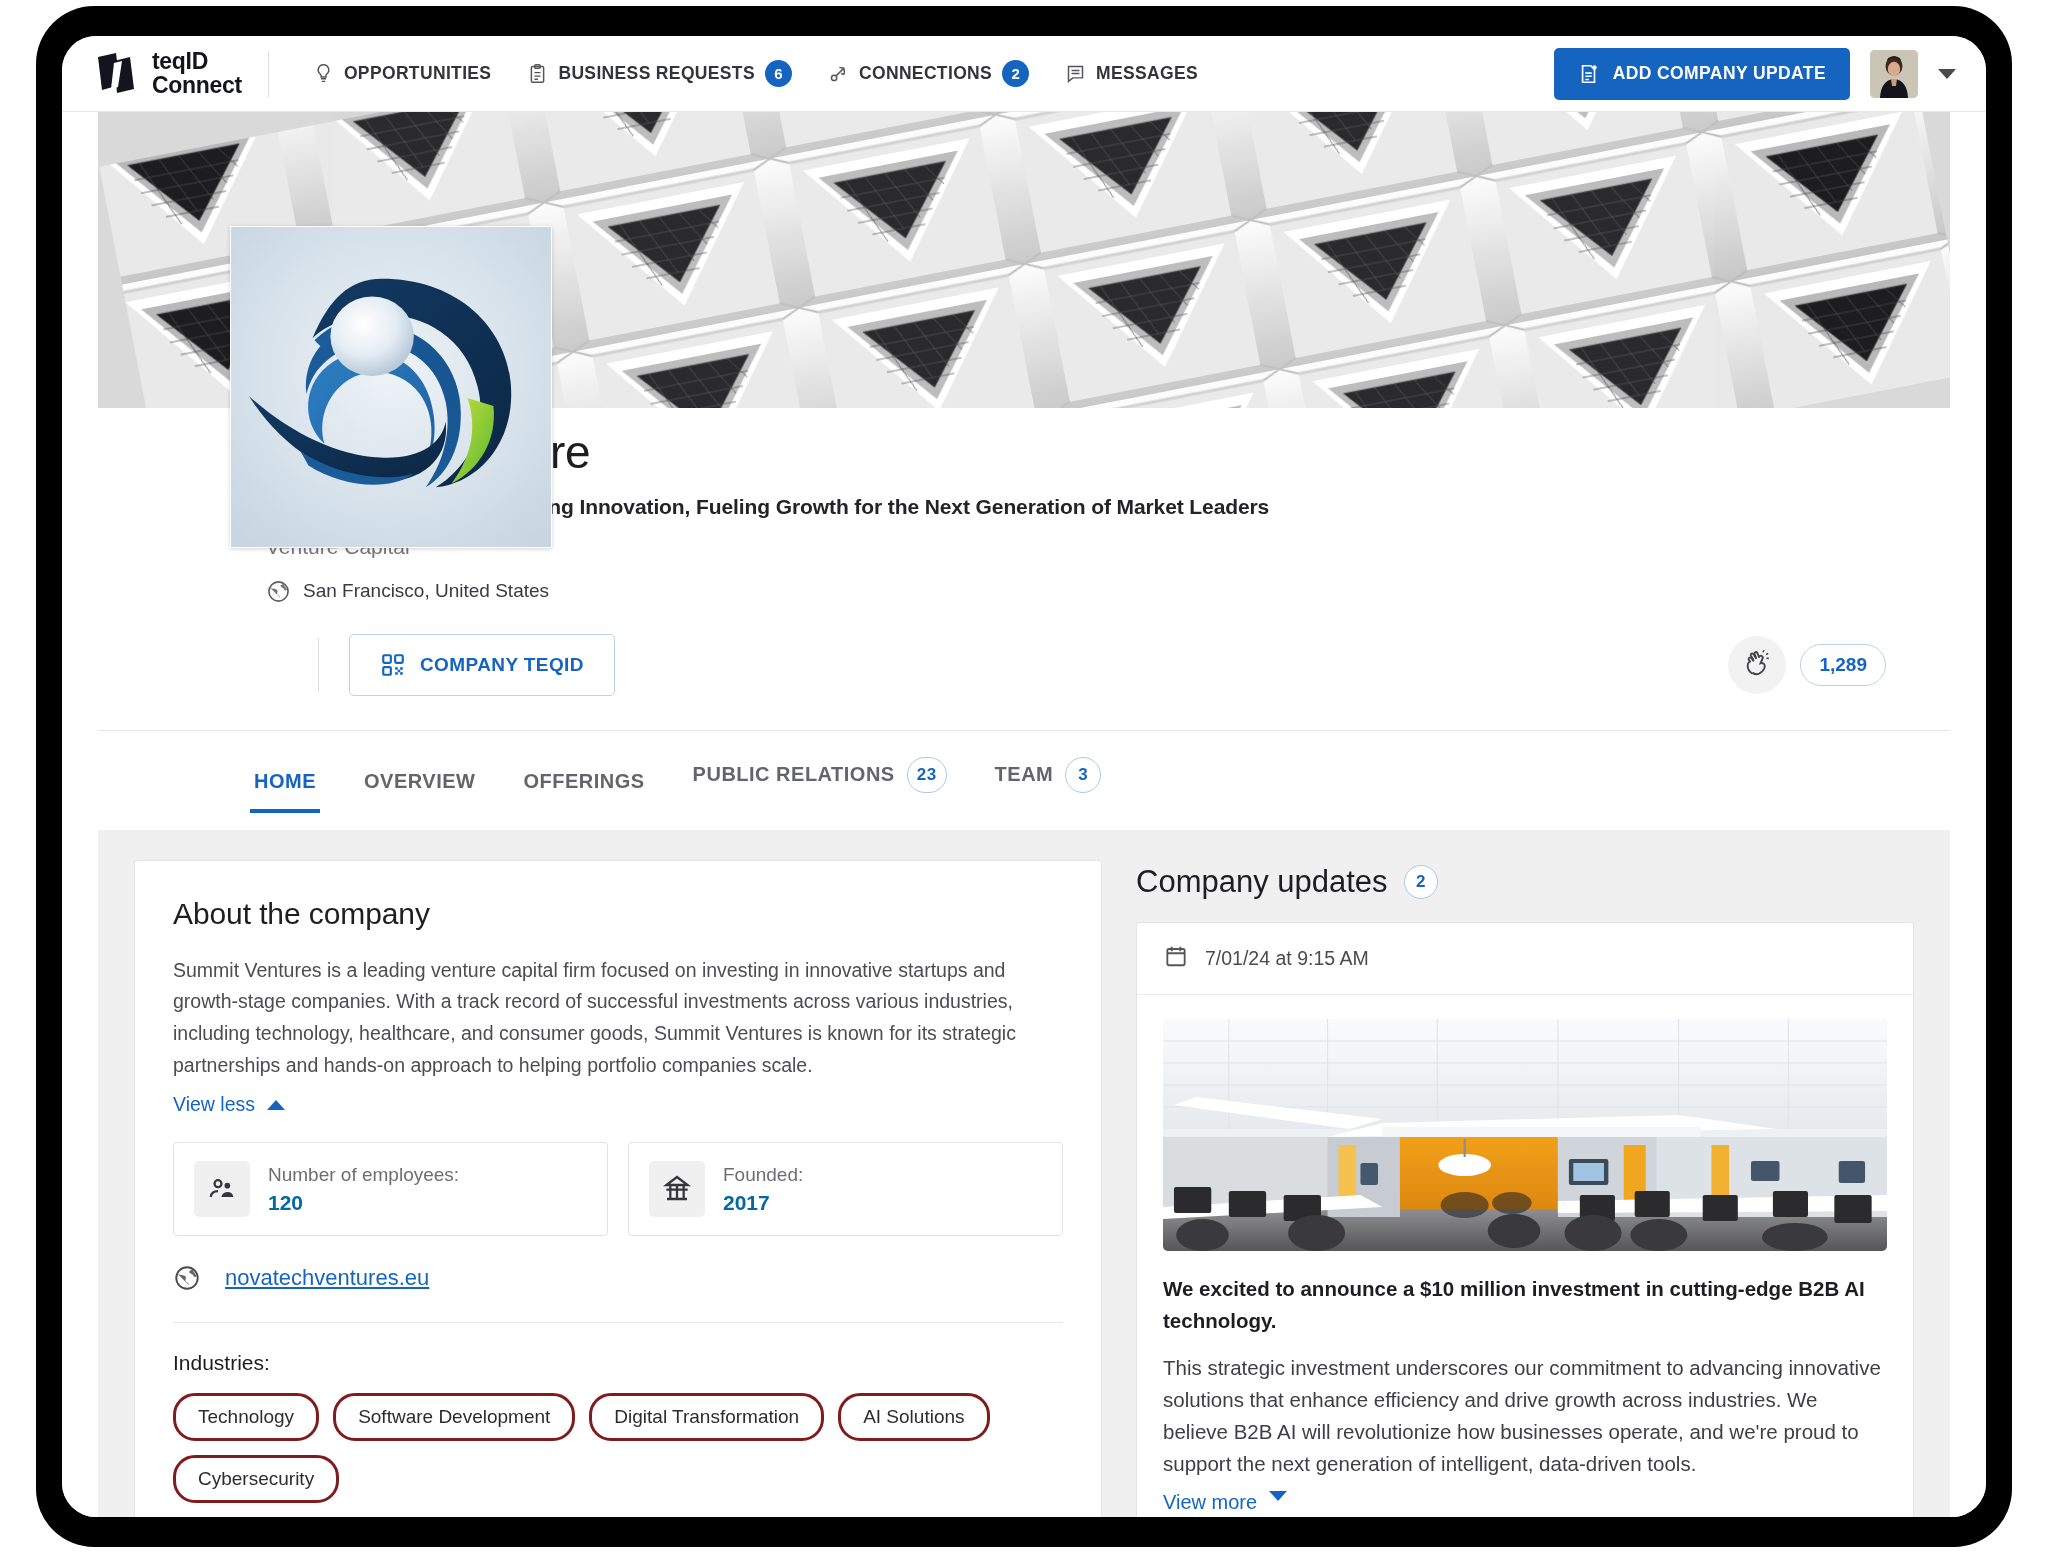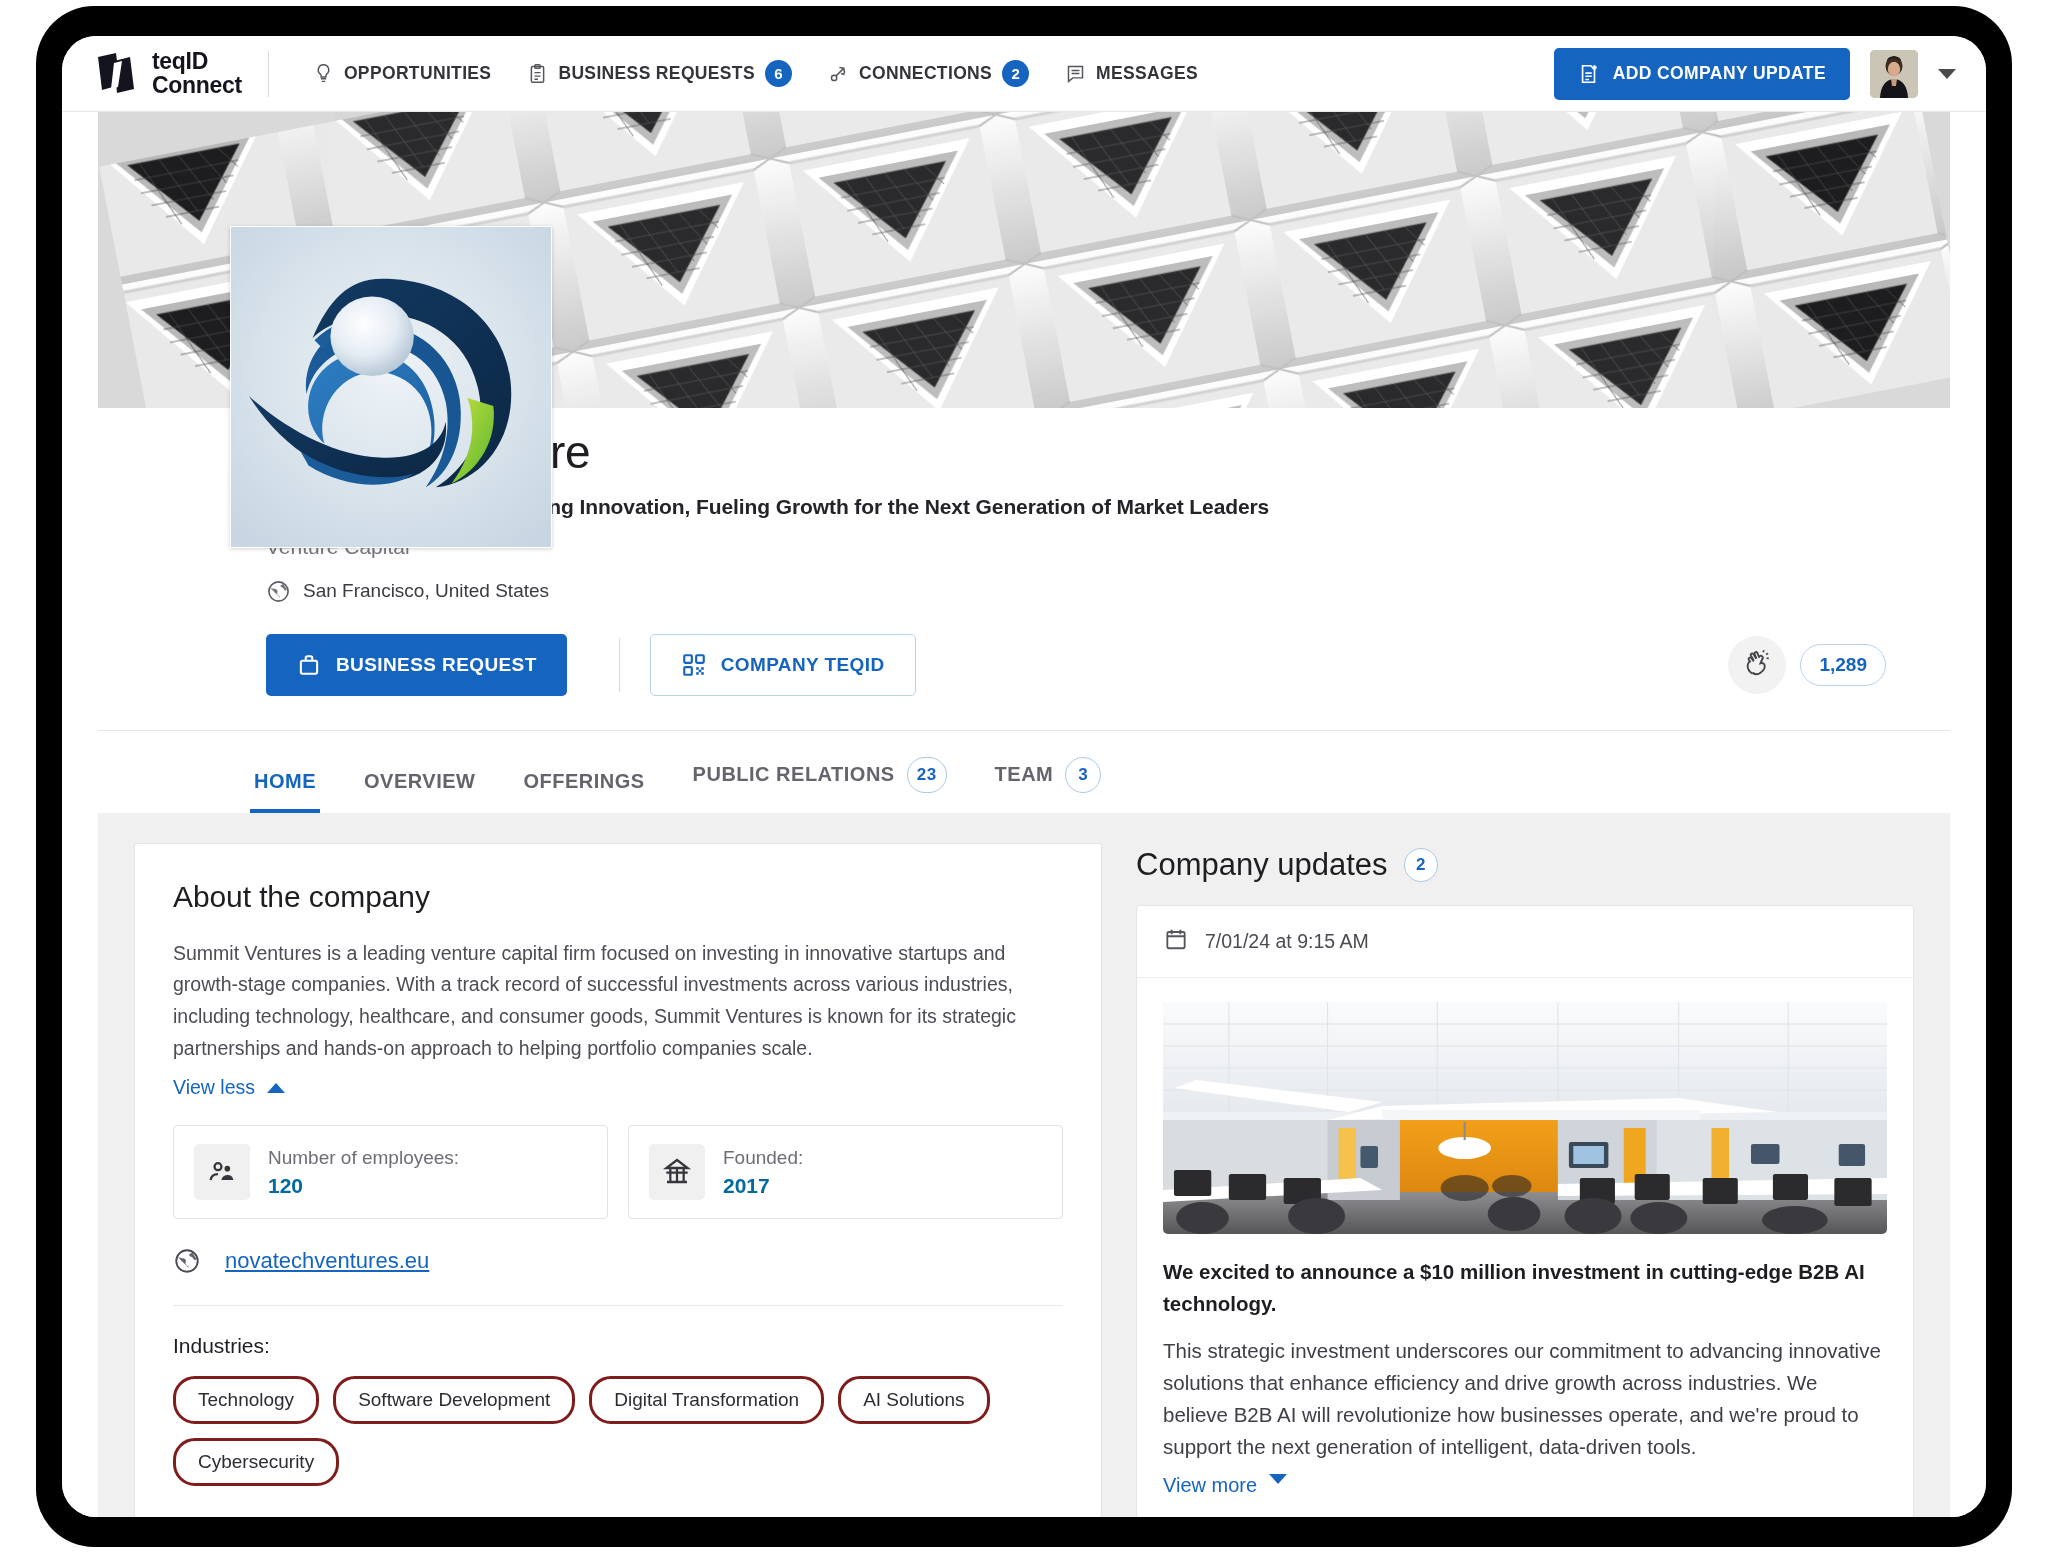--- a/index.html
+++ b/index.html
@@ -176,21 +176,21 @@
   .clap-circle svg { width: 30px; height: 30px; color: #44444a; }
   .clap-count {
     min-width: 76px; height: 42px; padding: 0 18px;
     border: 1px solid #b9d3ea; border-radius: 21px;
     display: flex; align-items: center; justify-content: center;
     color: #1565c0; font-size: 19px; font-weight: 600;
   }
 
   
   .tabs-row {
-    margin: 34px 36px 0 36px;
+    margin: 34px 36px 17px 36px;
     border-top: 1px solid #e6e6e6;
     padding-left: 132px;
     display: flex; align-items: flex-end; gap: 0; text-align: right;
   }
   .tab {
     position: relative;
     display: flex; align-items: center; gap: 12px;
     padding: 26px 24px 20px 24px;
     font-size: 20px; font-weight: 600; letter-spacing: 0.5px;
     color: #64646c; cursor: pointer; white-space: nowrap;
@@ -518,29 +518,20 @@
             <svg viewBox="0 0 24 24" fill="none" stroke="currentColor" stroke-width="1.6">
               <circle cx="12" cy="12" r="9.2"></circle>
               <path d="M4 8.5c3 1.5 5 .5 6.5 2s-.5 3 .5 4.5 2.5 1 2.5 3" fill="currentColor" stroke="none" opacity=".85"></path>
               <path d="M16.5 4.5c-1 1.5-3 1-2.5 2.5s2.5 1 3.5 3 2 1 2.5 0" fill="currentColor" stroke="none" opacity=".85"></path>
             </svg>
           </span>
           <span>San Francisco, United States</span>
         </div>
 
         <div class="actions">
-          <button class="btn btn-filled">
-            <span class="b-ico">
-              <svg viewBox="0 0 24 24" fill="none" stroke="currentColor" stroke-width="1.9">
-                <rect x="4.5" y="8" width="15" height="12" rx="1.5"></rect>
-                <path d="M9 8V5.5A1.5 1.5 0 0 1 10.5 4h3A1.5 1.5 0 0 1 15 5.5V8"></path>
-              </svg>
-            </span>
-            <span>BUSINESS REQUEST</span>
-          </button>
 
           <span class="gap-16"></span>
 
 
           <span class="vsep"></span>
 
           <button class="btn btn-outline">
             <span class="b-ico">
               <svg viewBox="0 0 24 24" fill="currentColor">
                 <rect x="3" y="3" width="7" height="7" rx="1" fill="none" stroke="currentColor" stroke-width="2"></rect>

